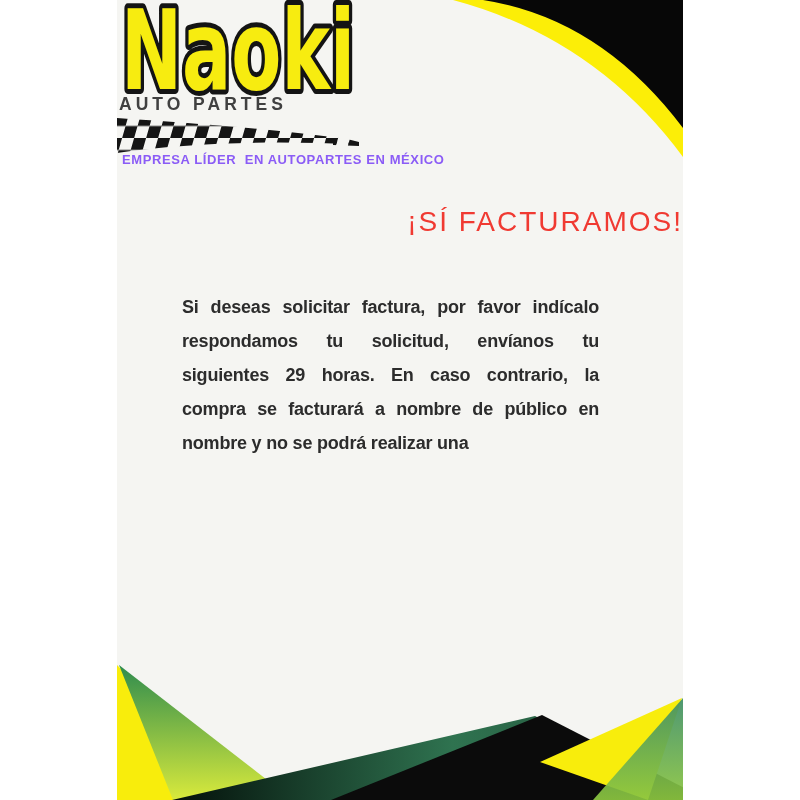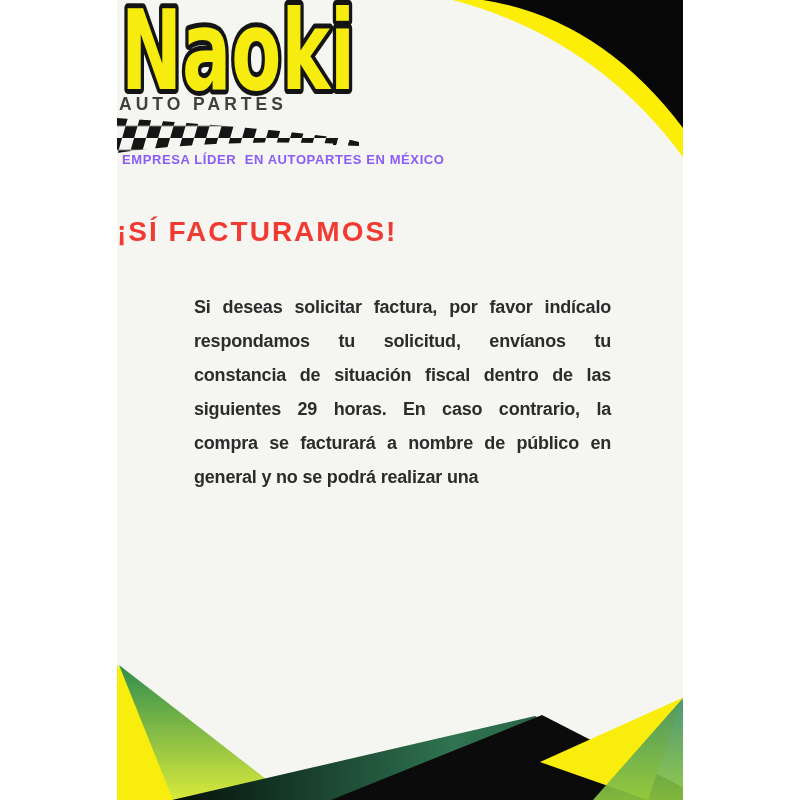--- a/index.html
+++ b/index.html
@@ -71,32 +71,32 @@
     top: 152px;
     font-size: 13px;
     font-weight: bold;
     letter-spacing: 0.6px;
     color: #8b5cf6;
     white-space: pre;
   }
   .heading {
     position: absolute;
     left: 0;
-    top: 216px;
+    top: 206px;
     width: 566px;
-    text-align: left;
+    text-align: right;
     font-size: 28px;
-    font-weight: bold;
+    font-weight: normal;
     letter-spacing: 2px;
     color: #f03a32;
     white-space: pre;
   }
   .paragraph {
     position: absolute;
-    left: 77px;
+    left: 65px;
     top: 290px;
     width: 417px;
     color: #2c2c2c;
     font-size: 18px;
     font-weight: bold;
     letter-spacing: -0.2px;
     line-height: 34px;
   }
   .para-line {
     text-align: justify;
@@ -161,21 +161,20 @@
         <path d="M216,27 L 242,29 L 242,32 L 216,31 Z" fill="url(#chk)"></path>
       </svg>
 
       <div class="brand-tagline">EMPRESA LÍDER  EN AUTOPARTES EN MÉXICO</div>
 
       <div class="heading">¡SÍ FACTURAMOS!</div>
 
       <div class="paragraph">
         <div class="para-line">Si deseas solicitar factura, por favor indícalo</div>
         <div class="para-line">respondamos tu solicitud, envíanos tu</div>
-        <div class="para-line">constancia de situación fiscal dentro de las</div>
         <div class="para-line">siguientes 29 horas. En caso contrario, la</div>
         <div class="para-line">compra se facturará a nombre de público en</div>
-        <div class="para-line">general y no se podrá realizar una</div>
+        <div class="para-line">nombre y no se podrá realizar una</div>
       </div>
 
     </div>
   </div>
 </div>
 
 </body></html>

